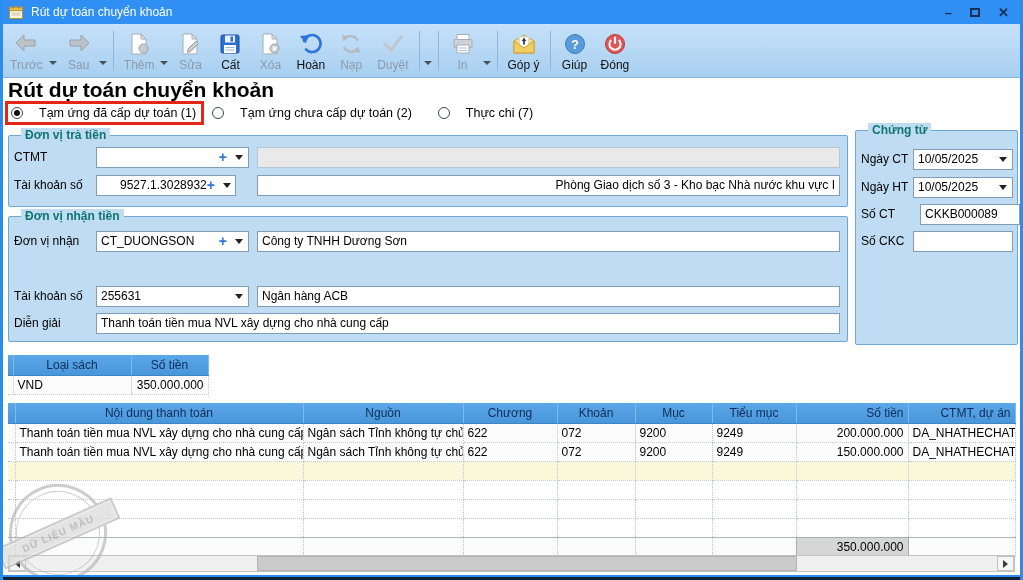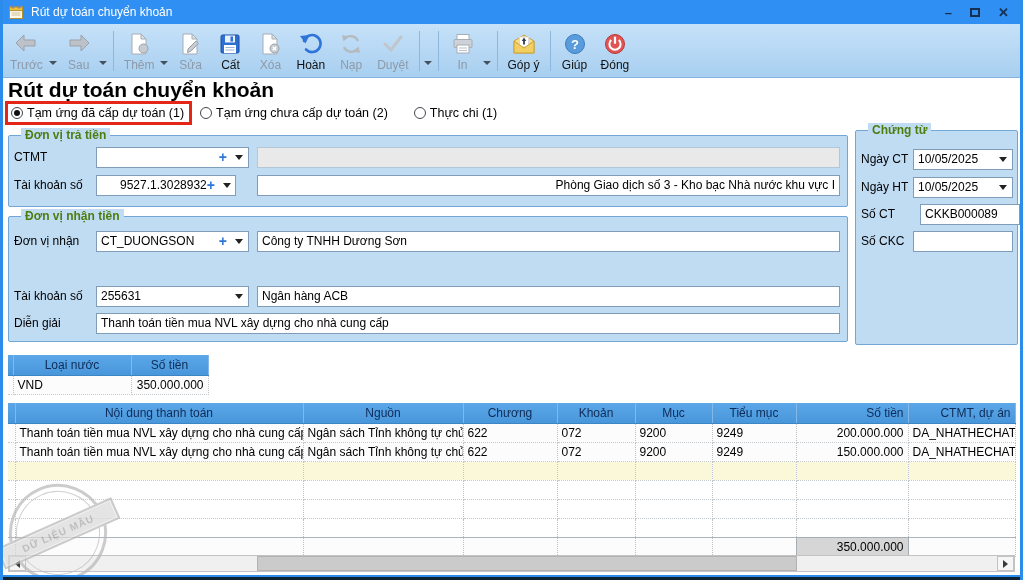--- a/index.html
+++ b/index.html
@@ -22,30 +22,30 @@
           padding:3px 6px 4px 6px; min-width:40px; font-size:12px; color:#111; }
   .tbtn .ticon { width:24px; height:24px; margin-bottom:2px; }
   .tbtn.disabled { color:#8d9aa9; }
   .tcaret { align-self:center; margin-top:24px; width:0; height:0; border-left:4px solid transparent;
             border-right:4px solid transparent; border-top:4px solid #44515f; margin-left:0px; margin-right:2px;}
   .tsep { width:1px; background:#8fb6dc; margin:5px 4px; }
   
   .content { position:absolute; left:0; top:78px; width:1017px; height:497px; background:#fff; }
   .page-heading { position:absolute; left:5px; top:0px; font-size:21px; font-weight:bold; color:#000; }
   .radio-row { position:absolute; left:0px; top:23px; display:flex; align-items:center; font-size:12.5px; }
-  .radio-item { display:flex; align-items:center; gap:4px; }
+  .radio-item { display:flex; align-items:center; gap:16px; }
   .radio-circle { width:12px; height:12px; border:1px solid #40474e; border-radius:50%; background:#fff;
                   display:inline-flex; align-items:center; justify-content:center; flex:0 0 auto;}
   .radio-circle.checked::after { content:""; width:6px; height:6px; background:#111; border-radius:50%; }
   .radio-hl { border:3px solid #e42617; padding:2px 5px 2px 3px; margin-right:8px; display:flex; align-items:center; }
   .radio-gap { width:26px; }
   
   .group { position:absolute; background:#c0dcf3; border:1px solid #70a7d7; border-radius:2px; }
   .group-label { position:absolute; top:-8px; left:12px; background:#c0dcf3; padding:0 4px;
-                 font-size:12px; font-weight:bold; color:#4d7c0f; }
+                 font-size:12px; font-weight:bold; color:#0f766e; }
   .frow { position:absolute; height:21px; font-size:12px; }
   .flabel { position:absolute; left:5px; line-height:21px; color:#000; font-size:12px; }
   .combo, .tfield { position:absolute; height:21px; background:#fff; border:1px solid #7f9db9;
             font-size:12px; line-height:19px; padding:0 4px; white-space:nowrap; overflow:hidden; }
   .combo { display:flex; align-items:center; }
   .combo .cval { flex:1; }
   .combo .plus { color:#2e76d8; font-weight:bold; font-size:14px; margin-right:8px; }
   .chev { width:0; height:0; border-left:4px solid transparent; border-right:4px solid transparent;
           border-top:5px solid #222; margin-right:1px; flex:0 0 auto;}
   .tfield.disabled { background:#e9e9e9; border-color:#b3c7d9; }
@@ -231,21 +231,21 @@
           <span>Tạm ứng đã cấp dự toán (1)</span>
         </span>
       </span>
       <span class="radio-item">
         <span class="radio-circle"></span>
         <span>Tạm ứng chưa cấp dự toán (2)</span>
       </span>
       <span class="radio-gap"></span>
       <span class="radio-item">
         <span class="radio-circle"></span>
-        <span>Thực chi (1)</span>
+        <span>Thực chi (7)</span>
       </span>
     </div>
 
     <div class="group" style="left:5px; top:57px; width:840px; height:72px;">
       <span class="group-label">Đơn vị trả tiền</span>
       <div class="frow" style="left:0; top:11px; width:100%;">
         <span class="flabel">CTMT</span>
         <span class="combo" style="left:87px; top:0; width:153px;">
           <span class="cval"></span>
           <span class="plus">+</span>
@@ -317,21 +317,21 @@
 
     <table class="grid" style="position:absolute; left:5px; top:277px; width:200px;">
       <colgroup>
           <col style="width:5px">
           <col style="width:118px">
           <col style="width:77px">
         </colgroup>
       <thead>
         <tr>
           <th></th>
-          <th>Loại nước</th>
+          <th>Loại sách</th>
           <th>Số tiền</th>
         </tr>
       </thead>
       <tbody>
         <tr>
           <td></td>
           <td>VND</td>
           <td class="num">350.000.000</td>
         </tr>
       </tbody>

